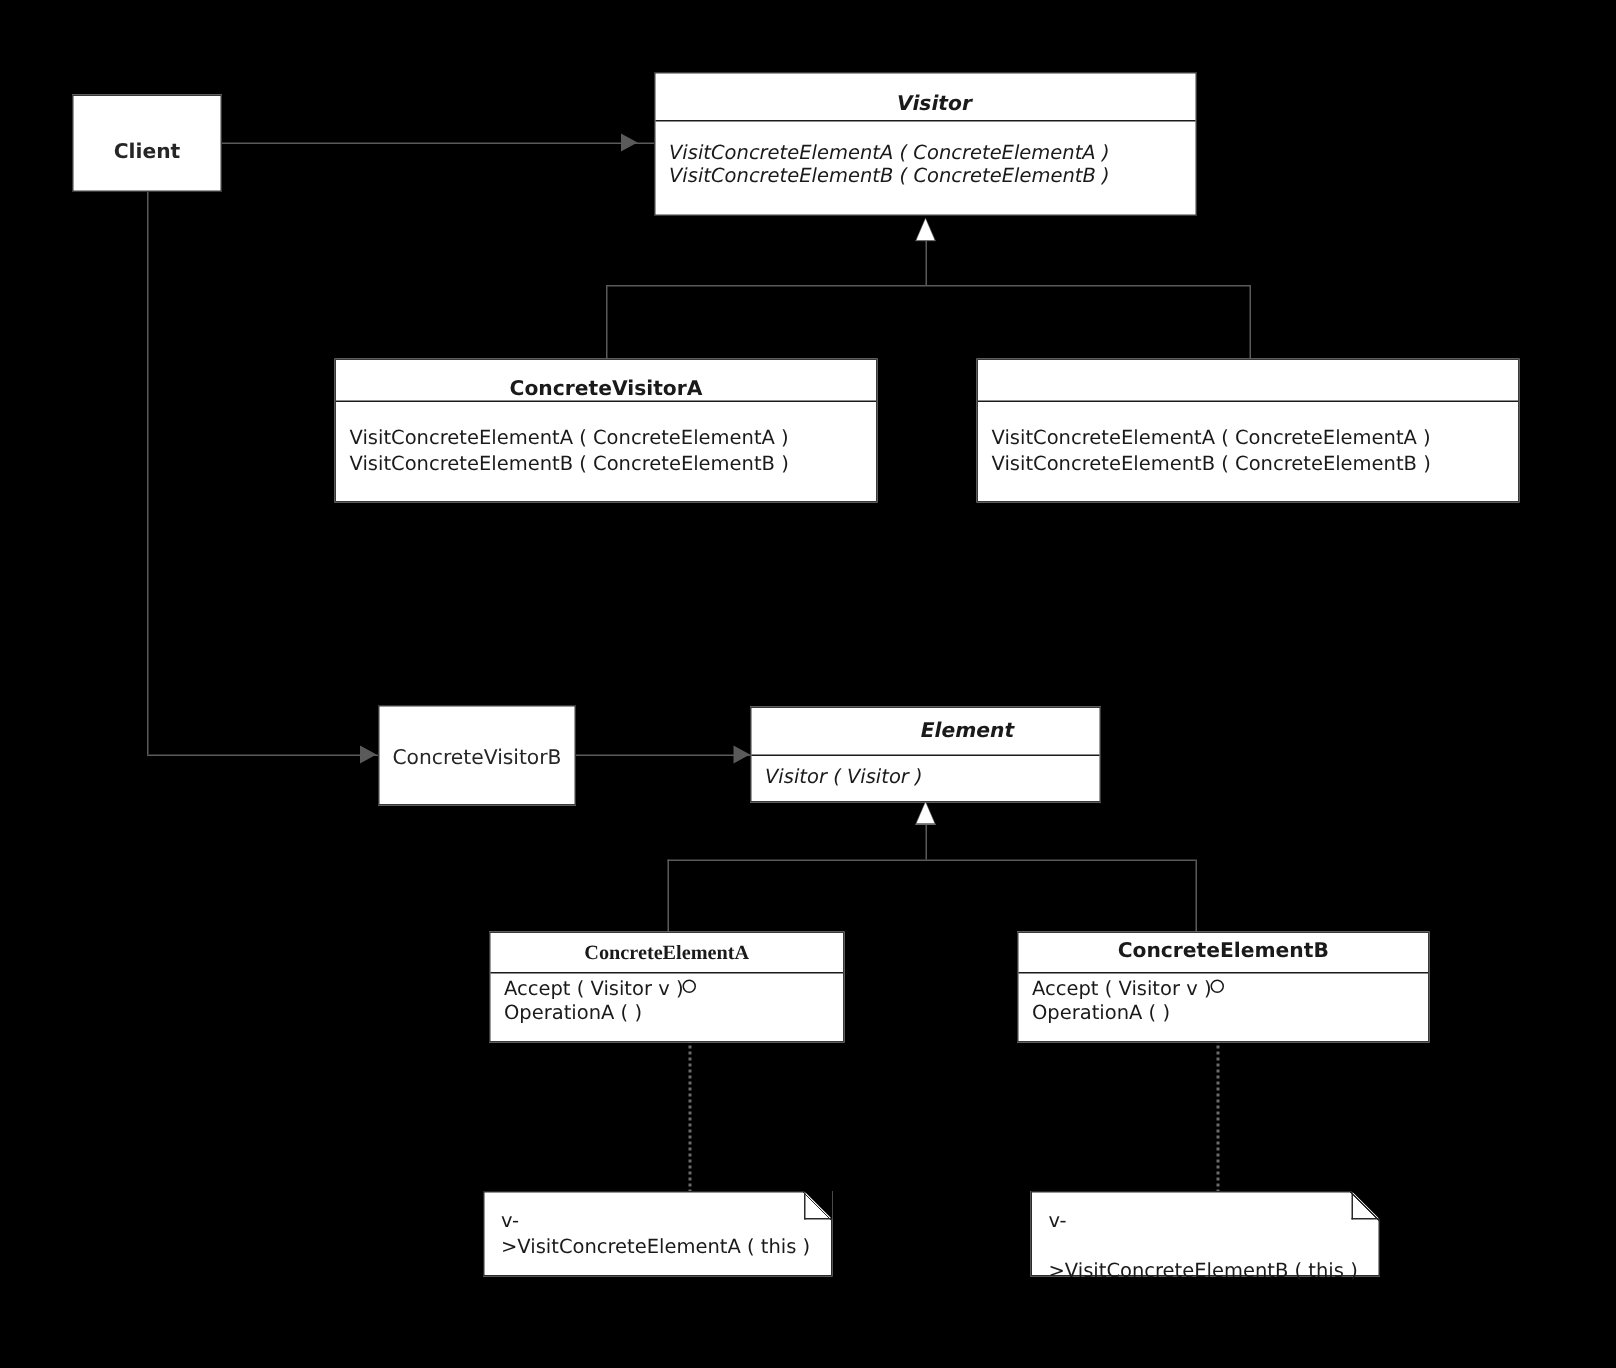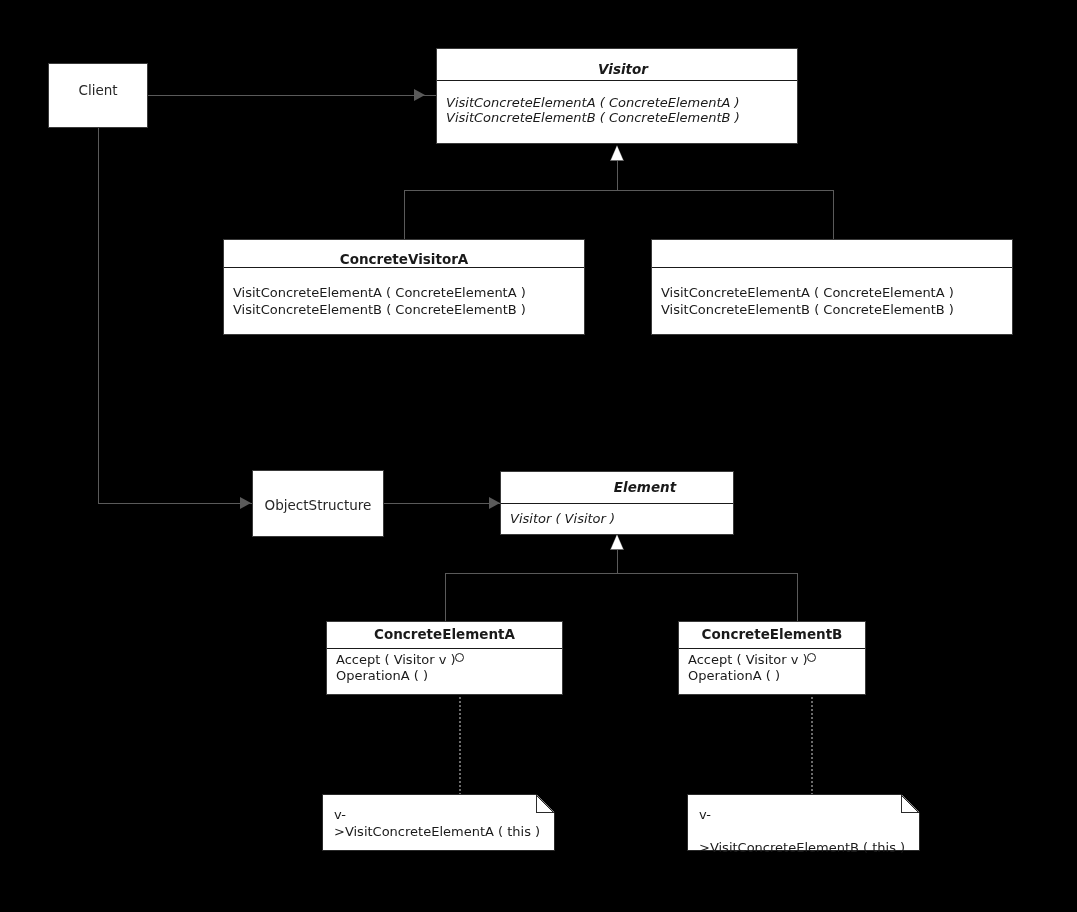--- a/index.html
+++ b/index.html
@@ -196,21 +196,21 @@
   <div class="line-v" style="left:797px; top:573px; height:48px;"></div>
   <div class="gen-triangle-outline" style="left:610px; top:534px;"></div>
   <div class="gen-triangle" style="left:611px; top:535px;"></div>
 
   <div class="note-link on-white" style="left:459px; top:662px; height:31px;"></div>
   <div class="note-link" style="left:459px; top:693px; height:102px;"></div>
   <div class="note-link on-white" style="left:811px; top:662px; height:31px;"></div>
   <div class="note-link" style="left:811px; top:693px; height:102px;"></div>
 
   <div class="uml-box" style="left:48px; top:63px; width:100px; height:65px;">
-    <div class="plain-label" style="top:18px;">Client</div>
+    <div class="plain-label" style="top:29px;font-weight:bold;">Client</div>
   </div>
 
   <div class="uml-box" style="left:436px; top:48px; width:362px; height:96px;">
     <div class="uml-title abstract" style="margin-top:14px;">Visitor</div>
     <div class="uml-sep" style="top:31px;"></div>
     <div class="uml-ops abstract" style="top:46px;">VisitConcreteElementA ( ConcreteElementA )</div>
     <div class="uml-ops abstract" style="top:61px;">VisitConcreteElementB ( ConcreteElementB )</div>
   </div>
 
   <div class="uml-box" style="left:223px; top:239px; width:362px; height:96px;">
@@ -220,37 +220,37 @@
     <div class="uml-ops" style="top:62px;">VisitConcreteElementB ( ConcreteElementB )</div>
   </div>
 
   <div class="uml-box" style="left:651px; top:239px; width:362px; height:96px;">
     <div class="uml-sep" style="top:27px;"></div>
     <div class="uml-ops" style="top:45px;">VisitConcreteElementA ( ConcreteElementA )</div>
     <div class="uml-ops" style="top:62px;">VisitConcreteElementB ( ConcreteElementB )</div>
   </div>
 
   <div class="uml-box" style="left:252px; top:470px; width:132px; height:67px;">
-    <div class="plain-label" style="top:26px;">ObjectStructure</div>
+    <div class="plain-label" style="top:26px;">ConcreteVisitorB</div>
   </div>
 
   <div class="uml-box" style="left:500px; top:471px; width:234px; height:64px;padding-left:44px;">
     <div class="uml-title abstract" style="margin-top:9px;">Element</div>
     <div class="uml-sep" style="top:31px;"></div>
     <div class="uml-ops abstract" style="top:39px;">Visitor ( Visitor )</div>
   </div>
 
   <div class="uml-box" style="left:326px; top:621px; width:237px; height:74px;">
-    <div class="uml-title" style="margin-top:6px;">ConcreteElementA</div>
+    <div class="uml-title" style="margin-top:6px;font-family:Liberation Serif, serif;">ConcreteElementA</div>
     <div class="uml-sep" style="top:26px;"></div>
     <div class="uml-ops" style="top:30px;">Accept ( Visitor v )</div>
     <div class="uml-ops" style="top:46px;">OperationA (  )</div>
   </div>
 
-  <div class="uml-box" style="left:678px; top:621px; width:188px; height:74px;">
+  <div class="uml-box" style="left:678px; top:621px; width:275px; height:74px;">
     <div class="uml-title" style="margin-top:6px;">ConcreteElementB</div>
     <div class="uml-sep" style="top:26px;"></div>
     <div class="uml-ops" style="top:30px;">Accept ( Visitor v )</div>
     <div class="uml-ops" style="top:46px;">OperationA (  )</div>
   </div>
 
   <div class="anchor-circle" style="left:455px; top:653px;"></div>
   <div class="anchor-circle" style="left:807px; top:653px;"></div>
 
   <div class="uml-note" style="left:322px; top:794px; width:233px; height:57px;">

